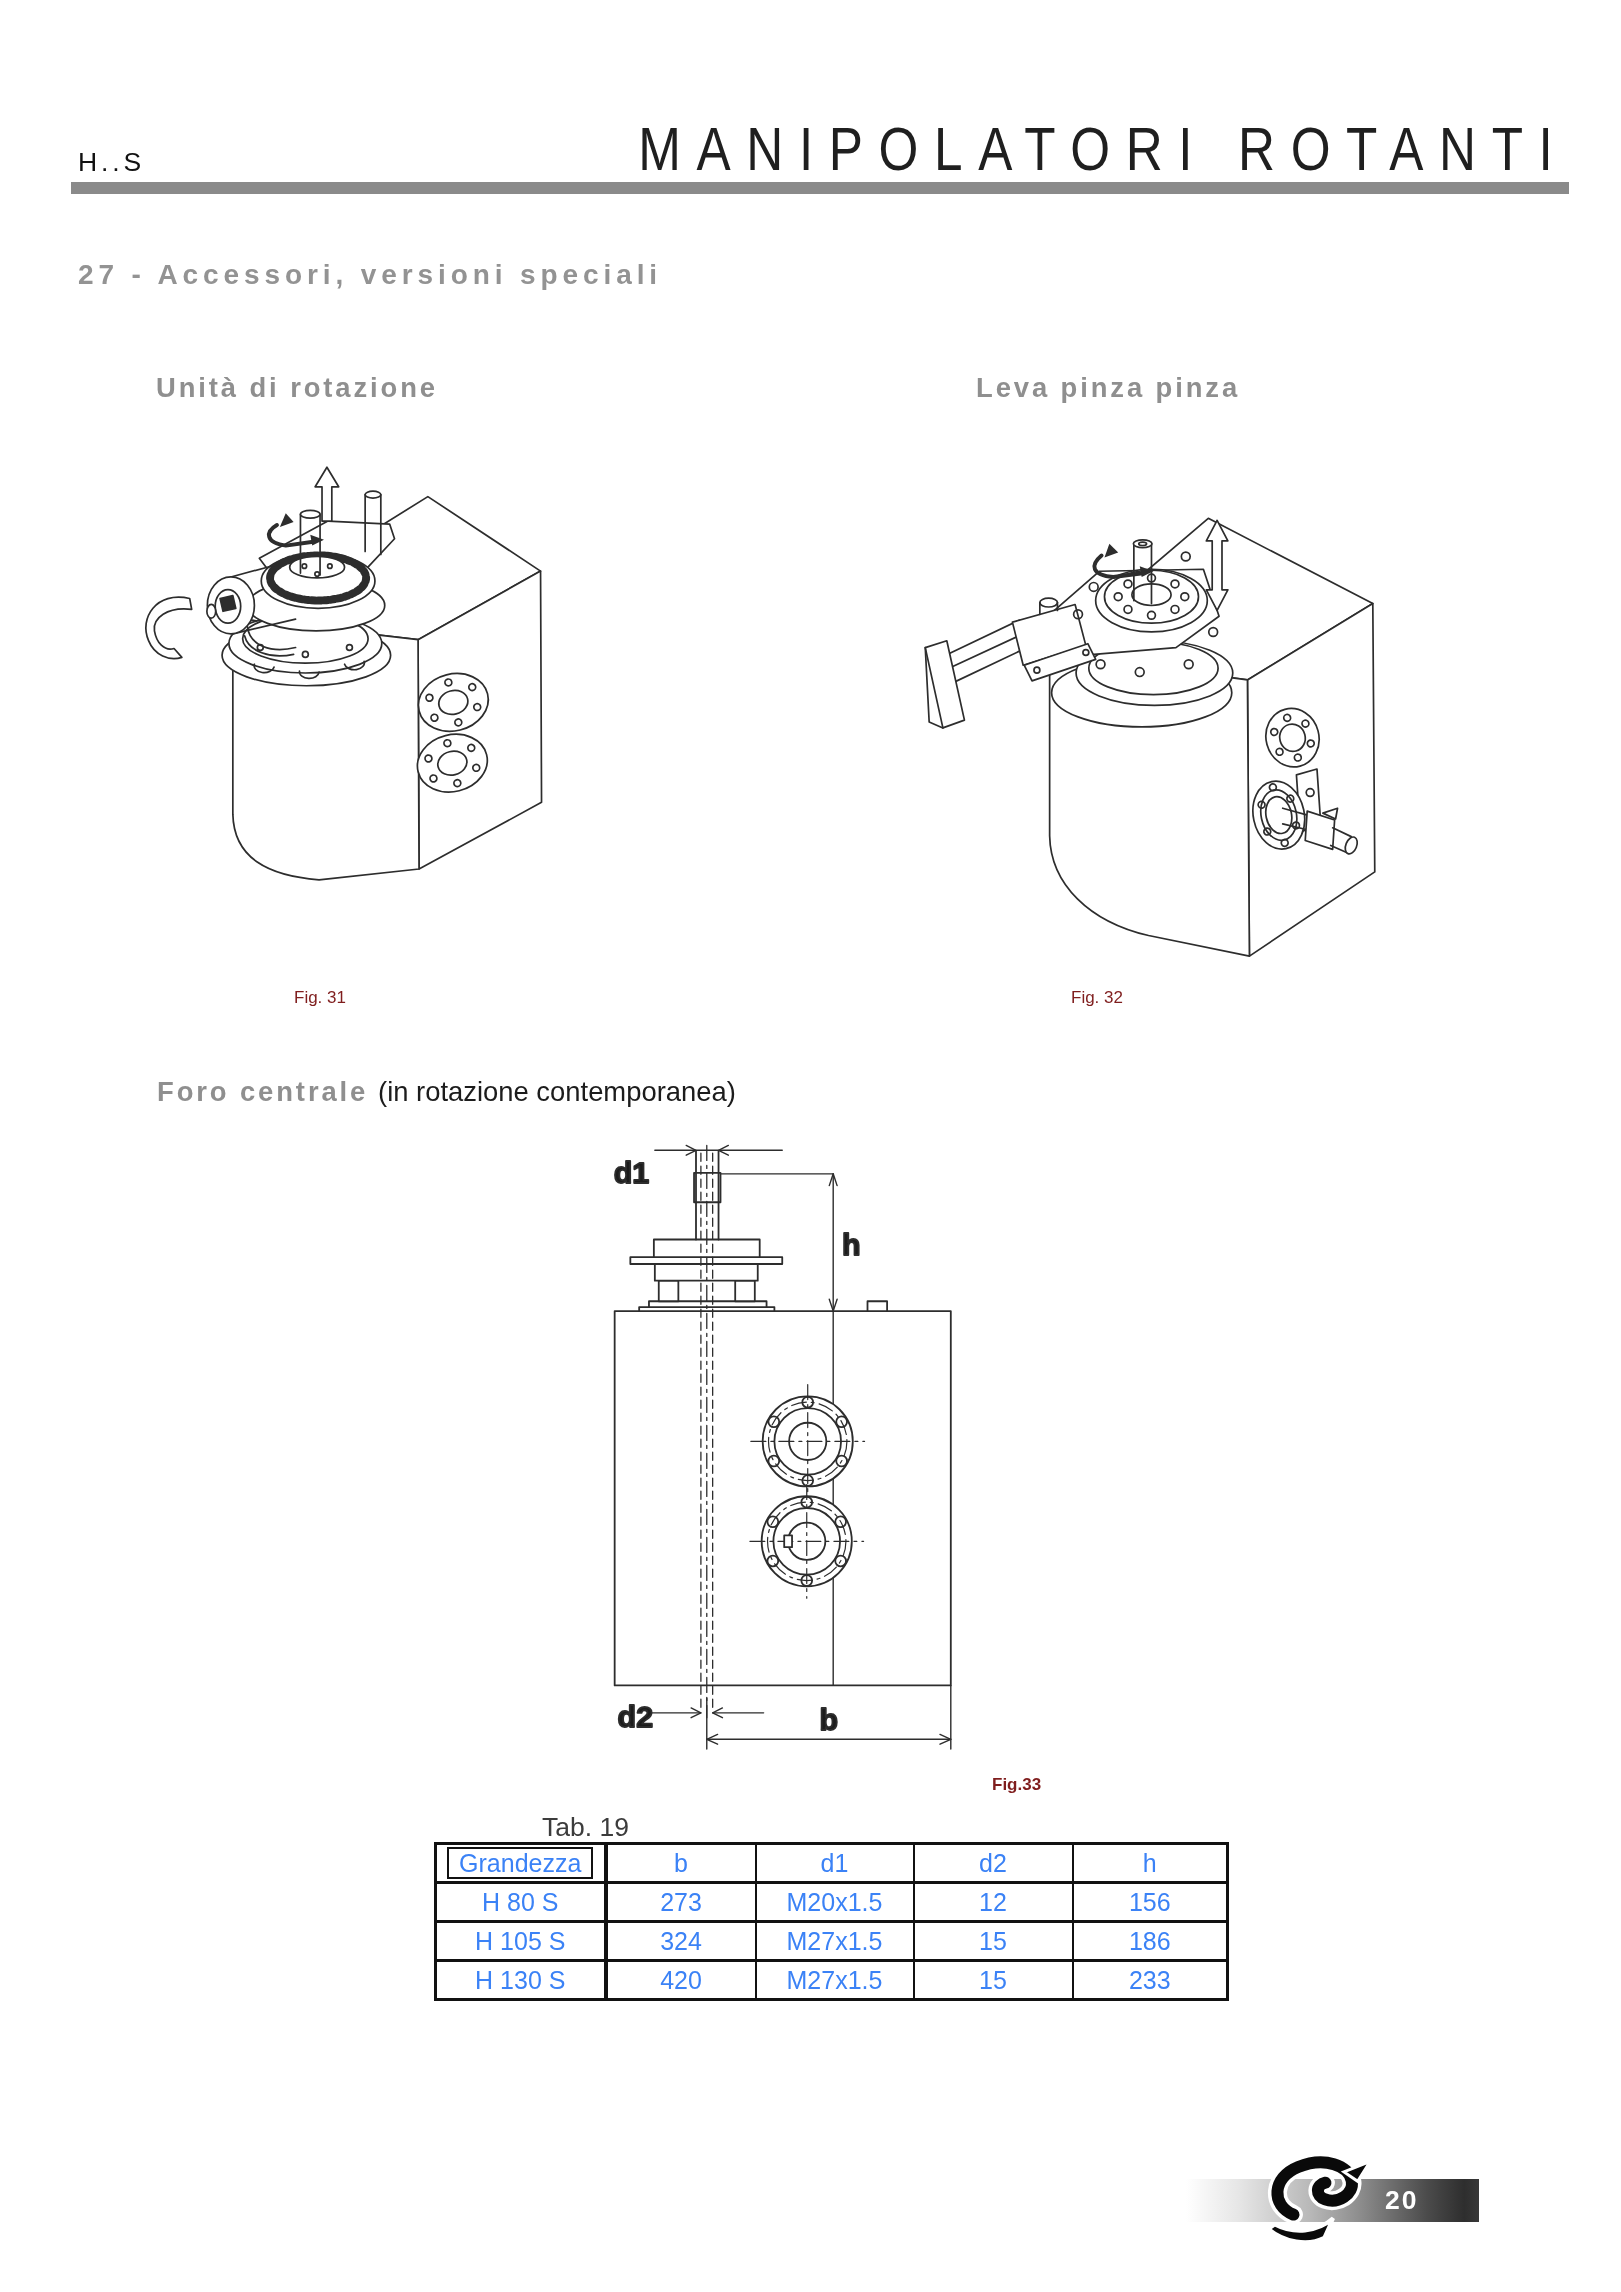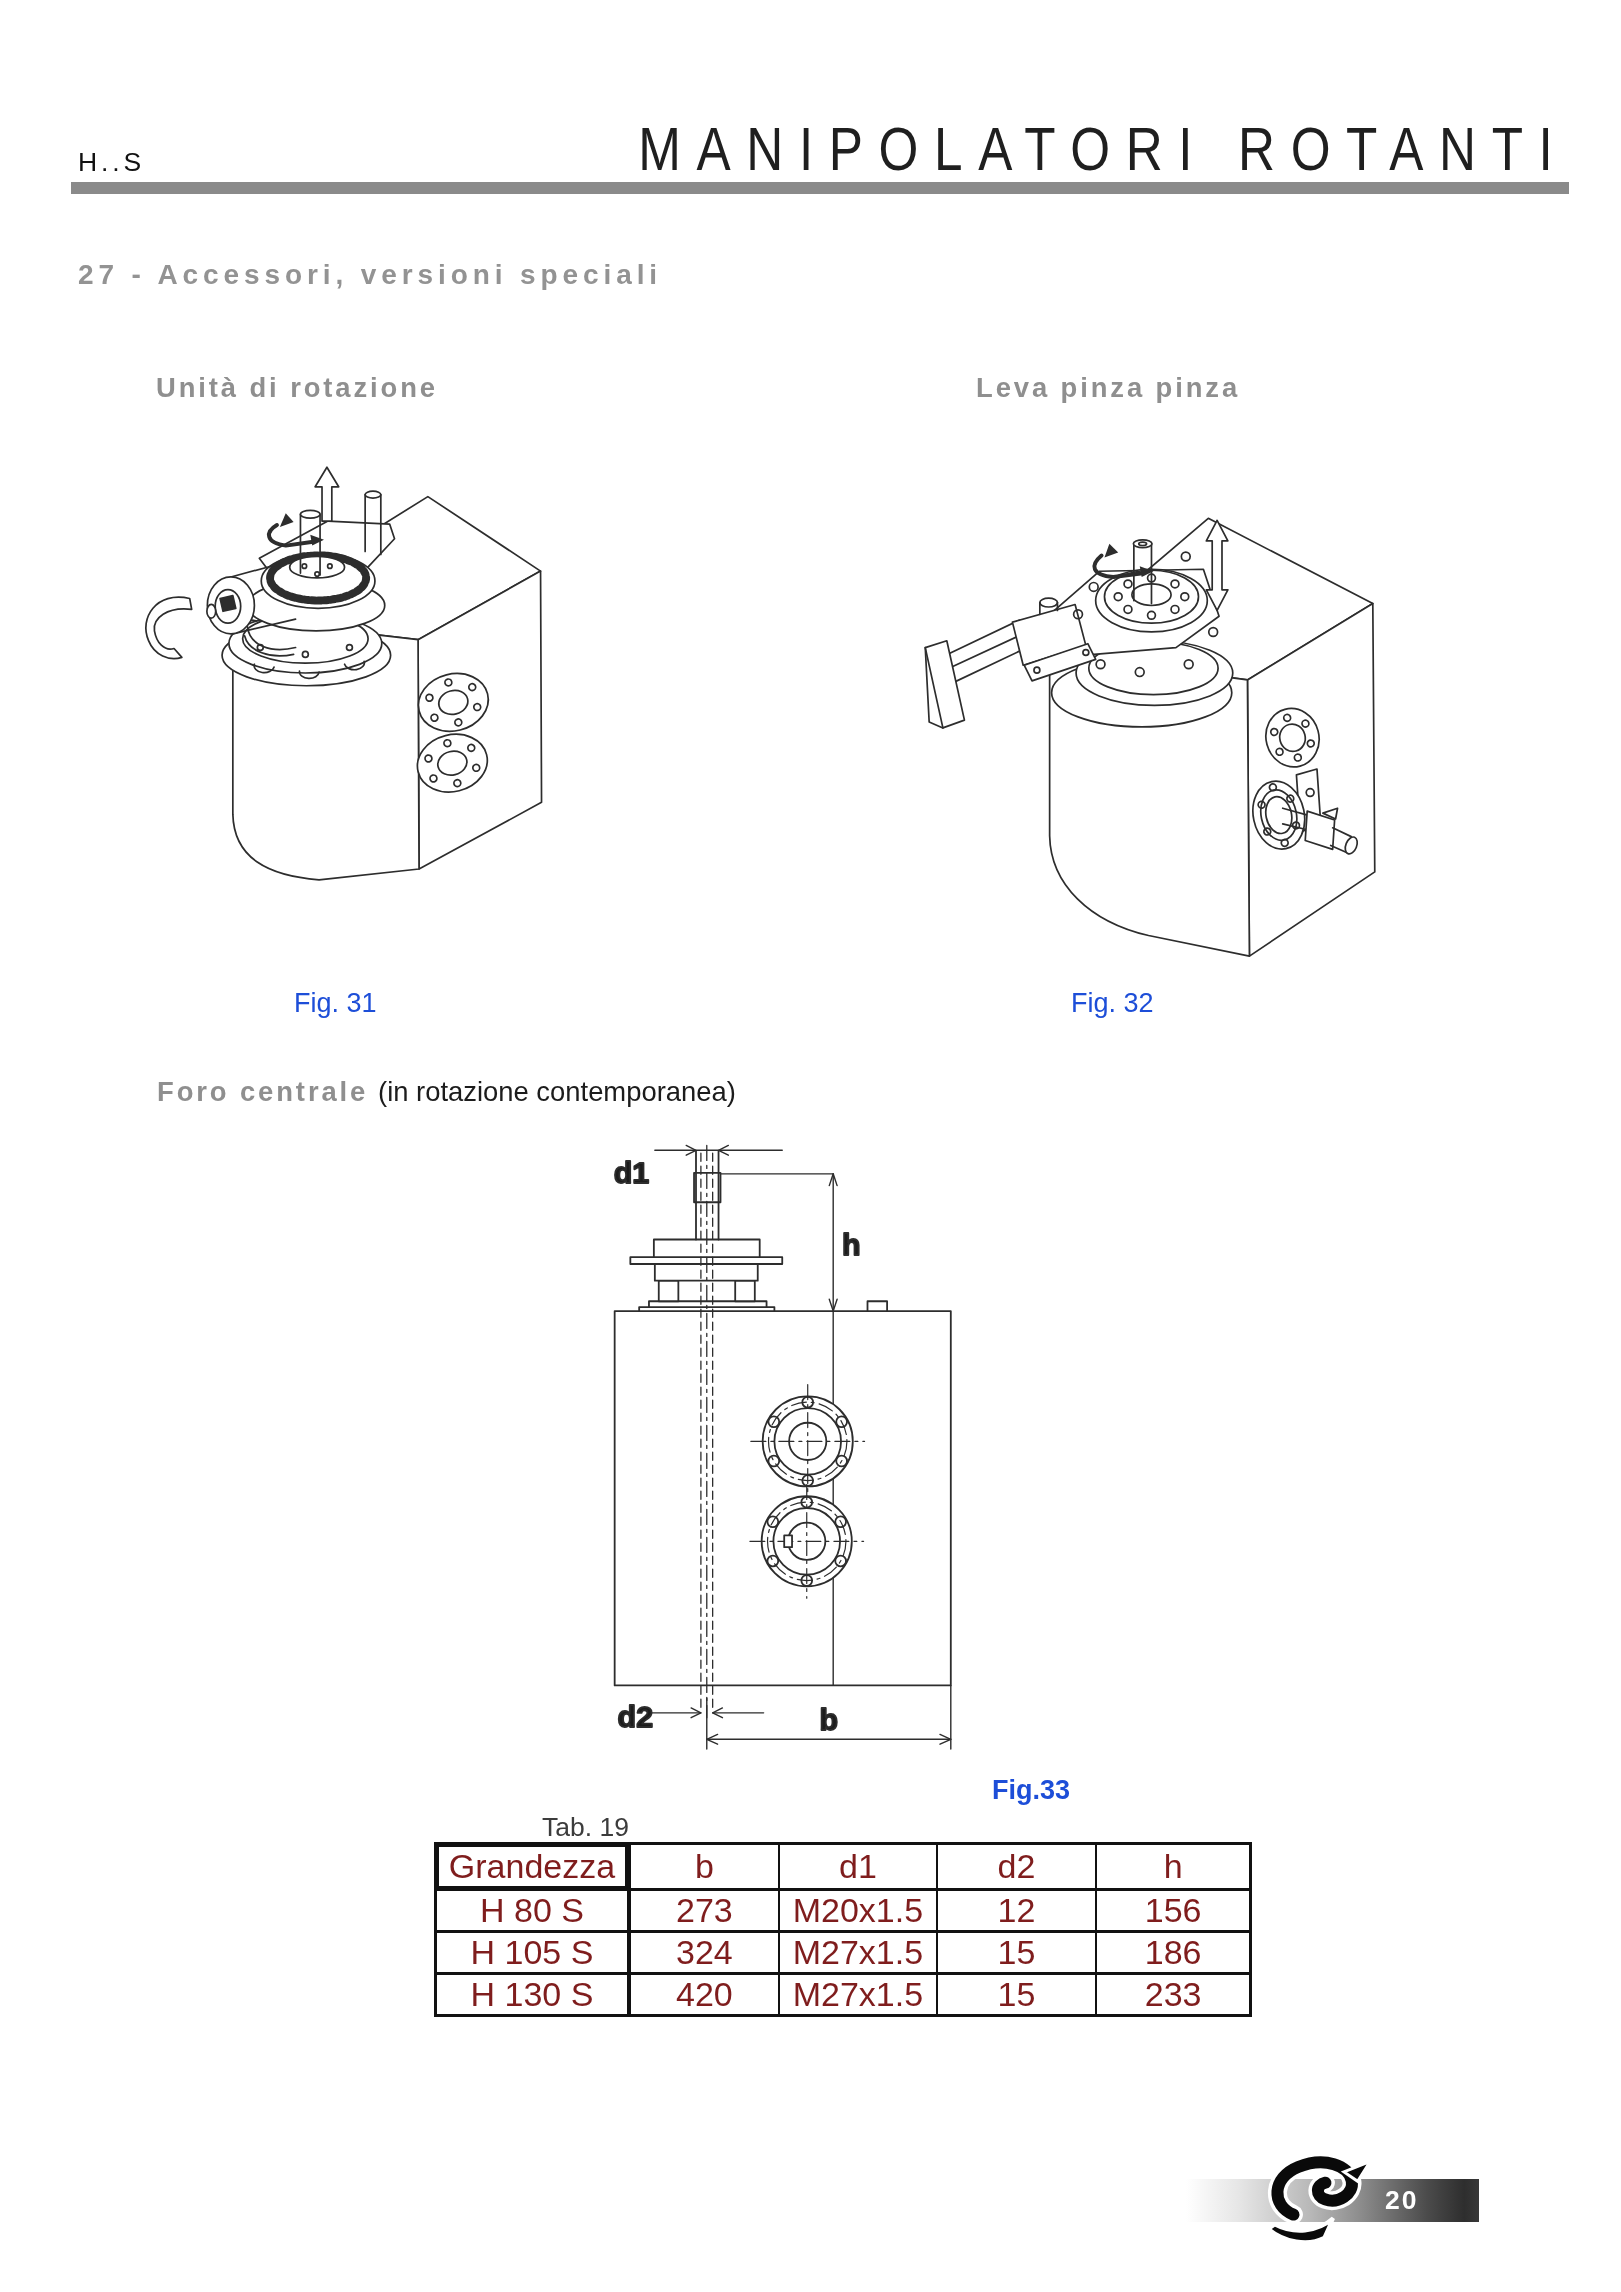--- a/index.html
+++ b/index.html
@@ -14,35 +14,35 @@
     right:53px;top:114px;font-size:61px;font-weight:400;color:#1f1f1f;
     letter-spacing:18.6px;white-space:nowrap;transform:scaleX(0.84);transform-origin:100% 50%;
   }
   .title-rule{left:71px;top:182px;width:1498px;height:11.8px;background:#8a8a8a;}
   .section-title{left:78px;top:259px;font-size:28px;font-weight:bold;color:#939393;letter-spacing:4.9px;white-space:nowrap;}
   .fig-heading{font-size:27.4px;font-weight:bold;color:#8f8f8f;letter-spacing:2.9px;white-space:nowrap;}
   .fig31-heading{left:156px;top:372px;}
   .fig32-heading{left:976px;top:372px;}
   .fig33-heading-row{left:157px;top:1076px;white-space:nowrap;}
   .fig33-note{font-size:27.4px;font-weight:400;color:#1c1c1c;letter-spacing:0;margin-left:9.8px;text-align:center;}
-  .fig-caption{font-size:27px;color:#1d4ed8;}
+  .fig-caption{font-size:17px;color:#7f1d1d;}
   .cap31{left:294px;top:988px;}
   .cap32{left:1071px;top:988px;}
   .cap33{left:992px;top:1775px;font-weight:bold;}
   .tab-label{left:542px;top:1812px;font-size:26.5px;color:#3c3c3c;}
   
   svg.draw{position:absolute;overflow:visible;}
   svg.draw *{vector-effect:non-scaling-stroke;}
   .dash{stroke-dasharray:8,5;}
   .dashdot{stroke-dasharray:15,5,3,5;}
   .dimtext{font-size:31px;font-weight:bold;fill:#1c1c1c;font-family:"Liberation Sans",sans-serif;}
   
   table.dim-table{
     position:absolute;left:434px;top:1842px;border-collapse:collapse;table-layout:fixed;
-    font-size:34px;color:#7f1d1d;
+    font-size:25px;color:#3b82f6;
   }
   table.dim-table td,table.dim-table th{
     border:2px solid #111;border-top-width:3.9px;border-bottom-width:3.9px;
     text-align:center;vertical-align:middle;height:36px;font-weight:400;padding:0;
   }
   table.dim-table{border:3.9px solid #111;}
   table.dim-table td:first-child,table.dim-table th:first-child{border-right-width:4.9px;}
   .hdr-box{display:inline-block;border:2px solid #111;padding:0 9.8px;line-height:1.15;}
   
   .footer-bar{

